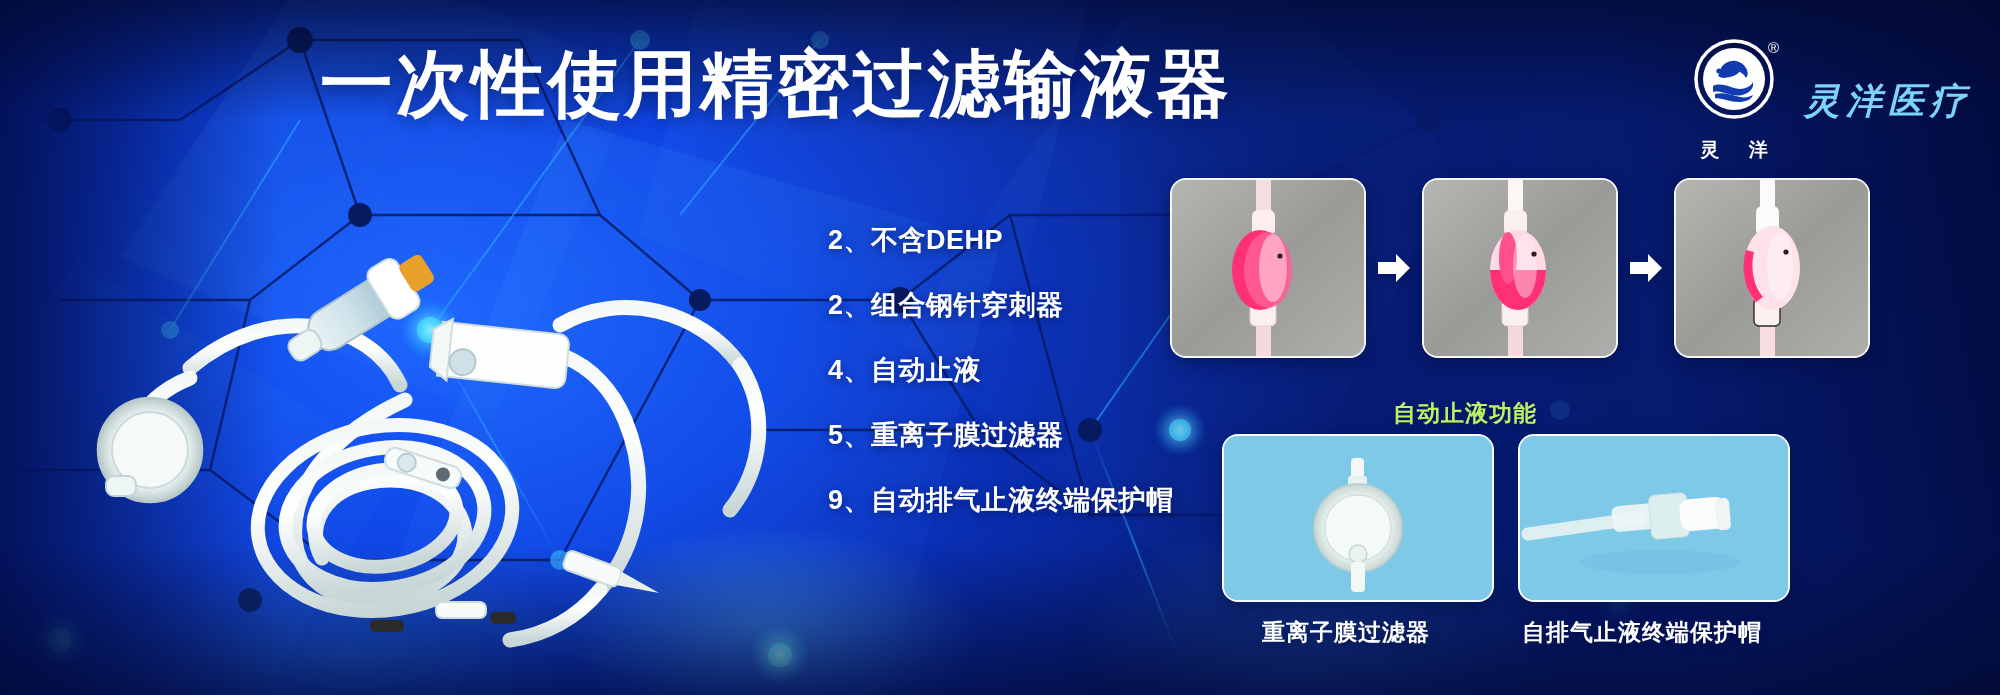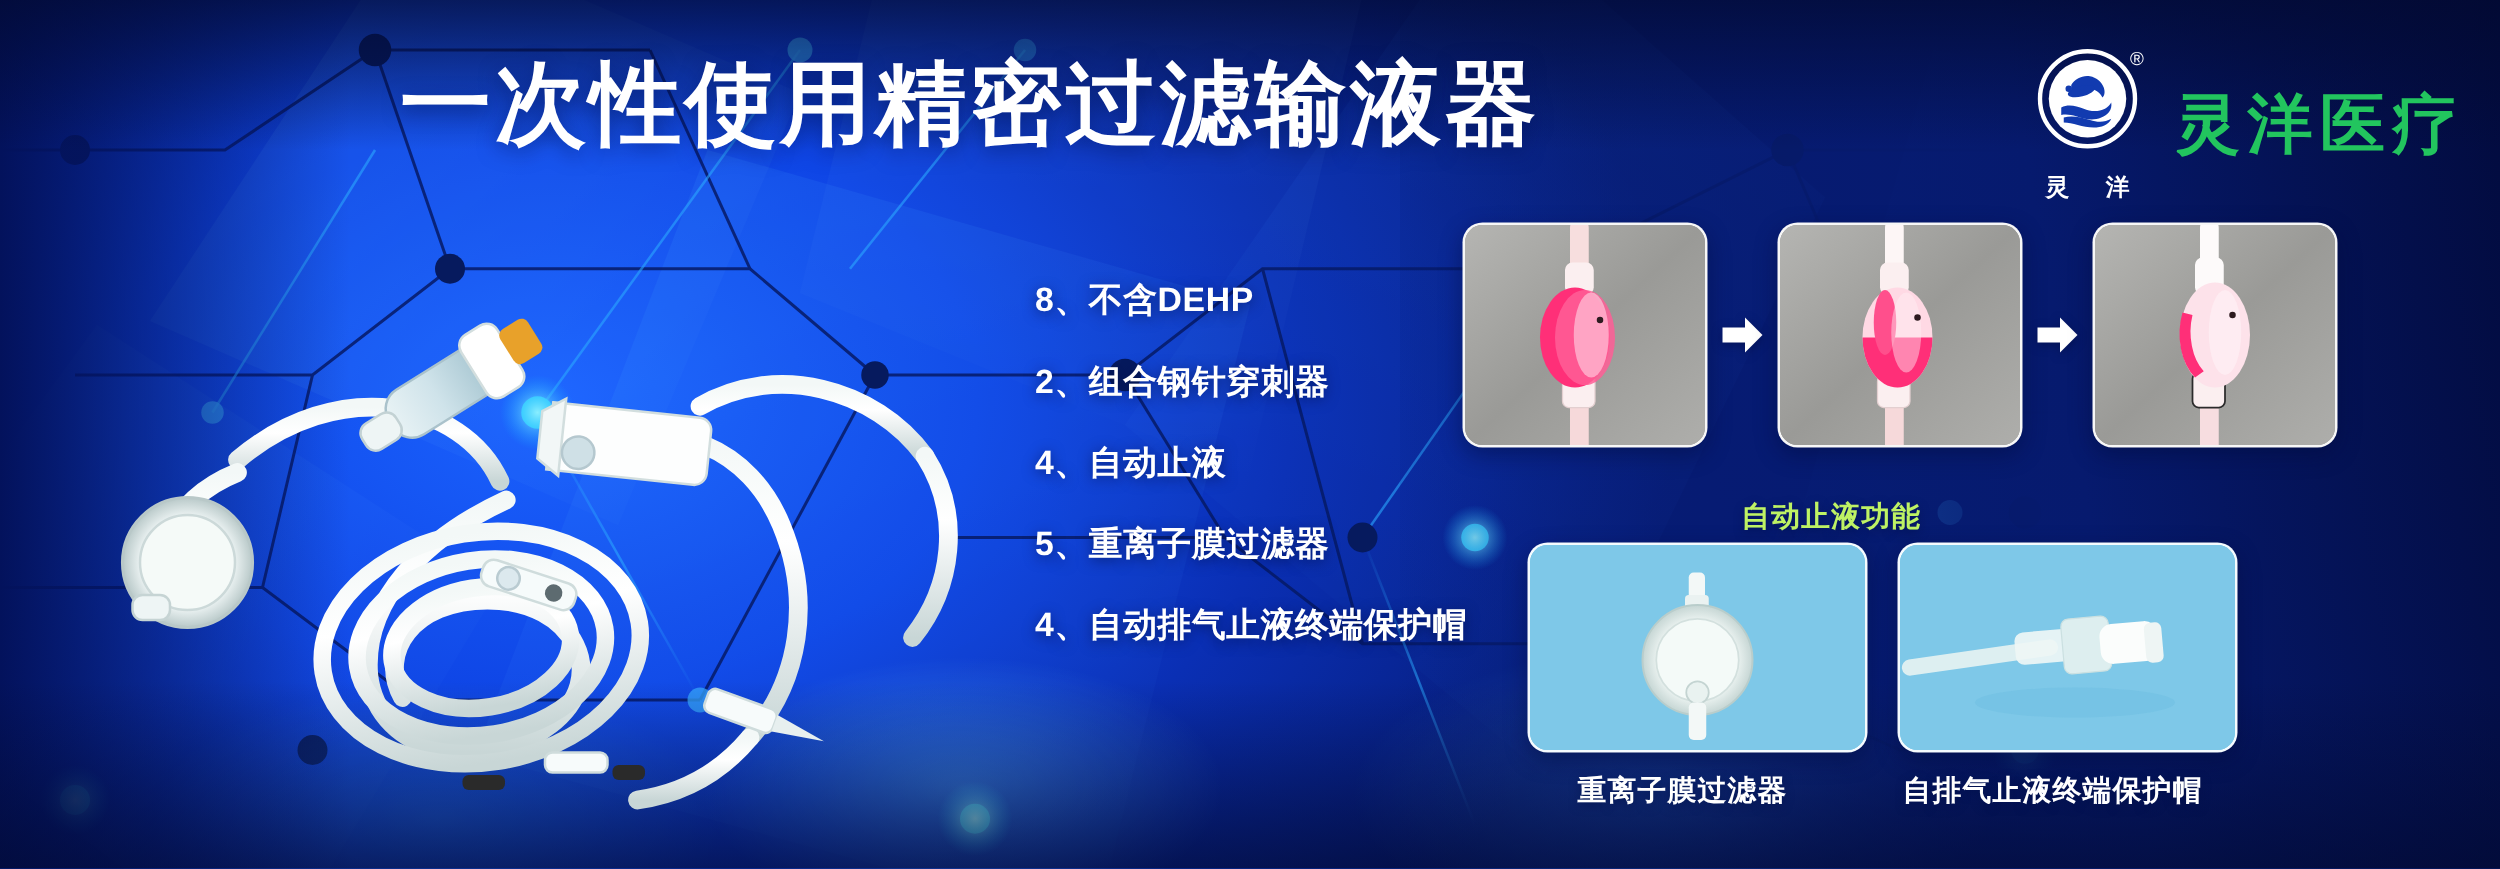--- a/index.html
+++ b/index.html
@@ -78,21 +78,21 @@
   .logo-emblem{position:relative;width:82px;height:82px;margin:0 auto;}
   .logo-emblem svg{display:block;}
   .logo-reg{
     position:absolute;right:-4px;top:2px;color:#fff;font-size:15px;line-height:1;
   }
   .logo-sub-cn{
     margin-top:17px;color:#fff;font-size:19px;letter-spacing:12px;
     font-weight:700;text-indent:12px;white-space:nowrap;
   }
   .logo-text{display:flex;flex-direction:column;justify-content:center;}
-  .logo-cn{color:#22c55e;font-size:52px;font-weight:700;letter-spacing:6px;line-height:1.05;white-space:nowrap;}
+  .logo-cn{color:#7dd3fc;font-size:36px;font-weight:700;letter-spacing:6px;line-height:1.05;white-space:nowrap;font-style:italic;}
   .logo-en{color:#fff;font-size:20px;letter-spacing:2.2px;line-height:1.2;margin-top:4px;white-space:nowrap;}
 
   
   .features{
     position:absolute;left:828px;top:222px;width:330px;
     display:flex;flex-direction:column;gap:29px;
   }
   .feature-item{
     color:#fff;font-size:27px;font-weight:700;white-space:nowrap;letter-spacing:.5px;
     text-shadow:0 2px 10px rgba(0,15,70,.6);
@@ -329,25 +329,25 @@
 
       <g>
         <rect x="396" y="452" width="50" height="16" rx="6" fill="#f7fbfb" stroke="#cfdcdc" stroke-width="2"></rect>
         <rect x="330" y="470" width="34" height="12" rx="5" fill="#2a2a2a"></rect>
         <rect x="450" y="462" width="26" height="12" rx="5" fill="#2a2a2a"></rect>
       </g>
     </svg>
   </div>
 
   <div class="features">
-    <div class="feature-item">8、不含DEHP</div>
+    <div class="feature-item">2、不含DEHP</div>
     <div class="feature-item">2、组合钢针穿刺器</div>
     <div class="feature-item">4、自动止液</div>
     <div class="feature-item">5、重离子膜过滤器</div>
-    <div class="feature-item">4、自动排气止液终端保护帽</div>
+    <div class="feature-item">9、自动排气止液终端保护帽</div>
   </div>
 
   <div class="seq">
 
     <div class="seq-card">
       <svg width="192" height="176" viewBox="0 0 192 176">
         <defs>
           <linearGradient id="bgGrey" x1="0" y1="0" x2="1" y2="1">
             <stop offset="0" stop-color="#b5b5b2"></stop>
               <stop offset="0.5" stop-color="#9a9a97"></stop>

